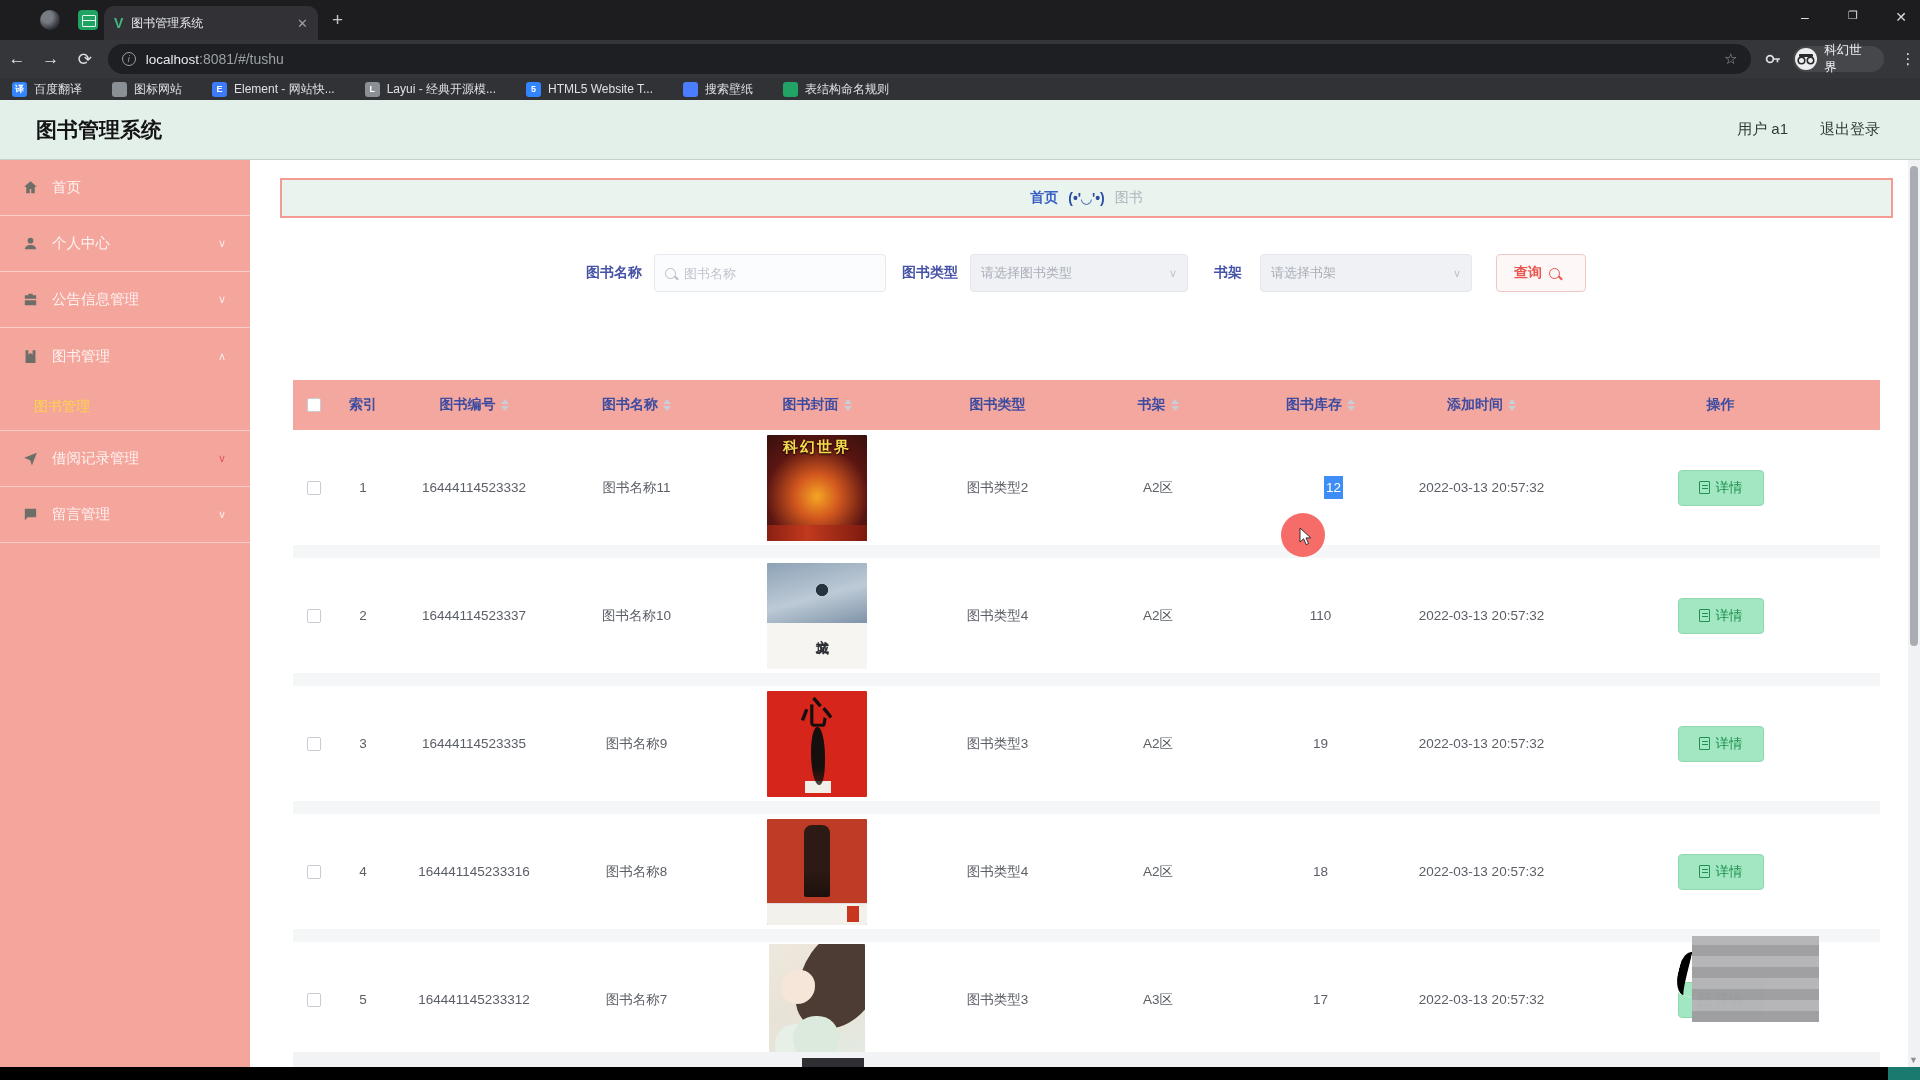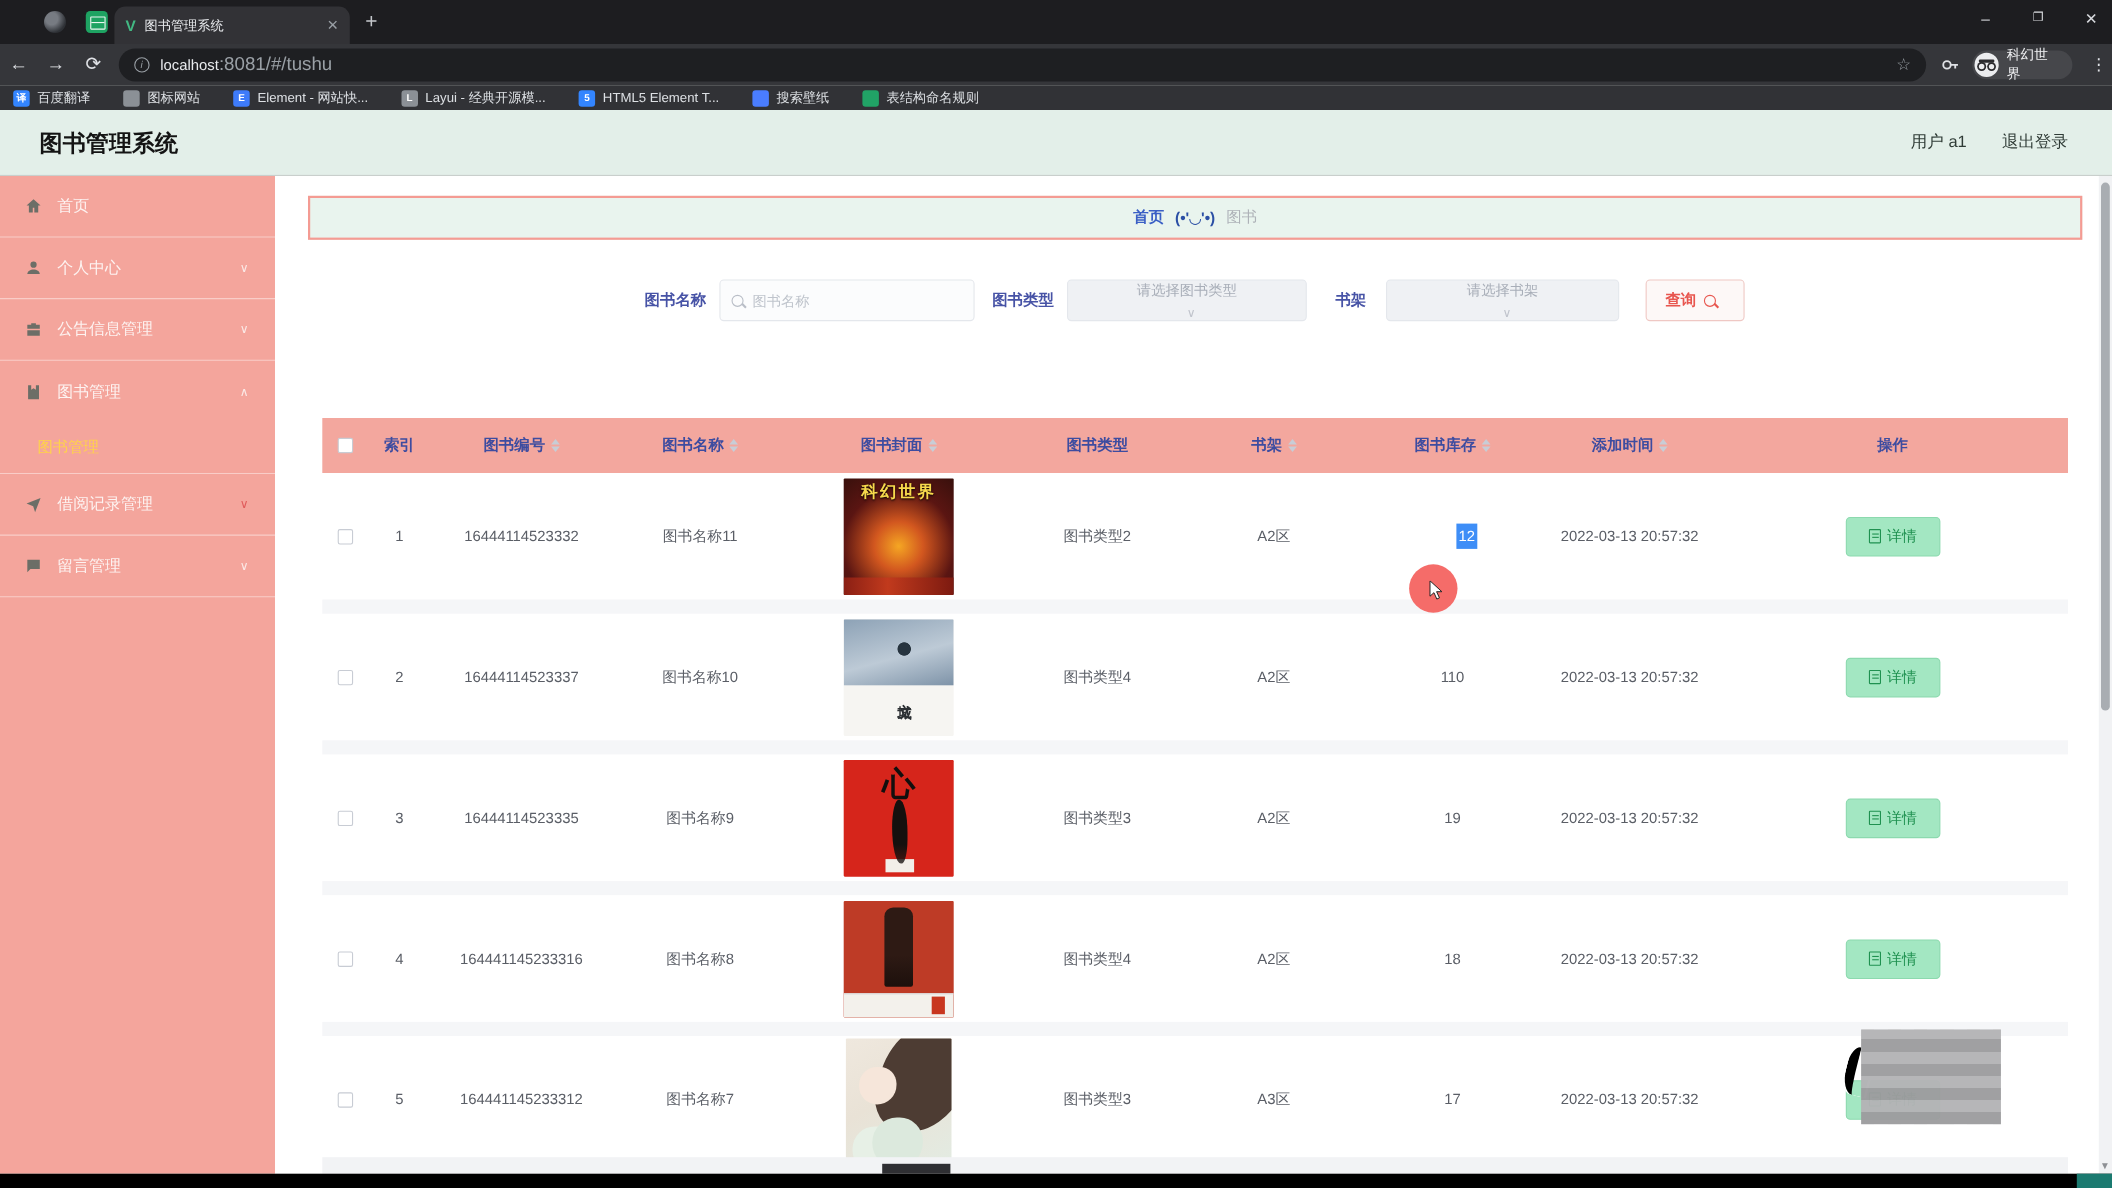--- a/index.html
+++ b/index.html
@@ -25,21 +25,21 @@
   #win-min { left:1790px; } #win-restore { left:1838px; font-size:11px; } #win-close { left:1886px; }
 
   #toolbar { position:absolute; top:40px; left:0; width:1920px; height:38px; background:#35363A;
      display:flex; align-items:center; }
   .navic { color:#DFE1E5; font-size:17px; width:34px; text-align:center; }
   #addr { position:relative; margin-left:6px; width:1648px; height:30px; border-radius:15px;
      background:#1E1F22; display:flex; align-items:center; padding:0 14px; }
   .info-i { width:14px; height:14px; border:1.4px solid #9AA0A6; border-radius:50%; color:#9AA0A6;
      font-size:9px; line-height:12px; text-align:center; font-style:italic; margin-right:10px; flex:none;}
   .url-host { color:#E8EAED; font-size:13.5px; }
-  .url-rest { color:#9AA0A6; font-size:17px; }
+  .url-rest { color:#9AA0A6; font-size:14px; }
   .addr-star { margin-left:auto; color:#9AA0A6; font-size:15px; }
   .key-ic { margin-left:12px; }
   #incog-badge { display:flex; align-items:center; background:#46474B; border-radius:13px;
      height:26px; padding:0 10px 0 2px; margin-left:10px; }
   .incog-circle { width:22px; height:22px; border-radius:50%; background:#ECEDEF; position:relative; margin-right:7px;}
   .incog-circle::before { content:""; position:absolute; left:4px; top:6px; width:14px; height:3px; background:#2b2b2e; border-radius:1px;}
   .incog-circle::after { content:""; position:absolute; left:4px; top:10px; width:5px; height:5px; border-radius:50%;
      box-shadow:0 0 0 1.6px #2b2b2e, 9px 0 0 -0.1px #ecedef, 9px 0 0 1.5px #2b2b2e; background:#ecedef;}
   .incog-label { color:#F0F1F3; font-size:12.5px; }
   .dots { color:#DFE1E5; font-size:15px; margin-left:12px; letter-spacing:0; width:24px; text-align:center;}
@@ -84,21 +84,21 @@
   .f-input { width:232px; height:38px; background:#FBFCFD; border:1px solid #E4E7EC; border-radius:4px;
      display:flex; align-items:center; padding:0 10px; margin-right:16px; }
   .f-input input { border:none; outline:none; background:transparent; font-size:13px; color:#606266; width:100%;
      font-family:inherit; }
   .f-input input::placeholder { color:#BFC4CC; }
   .mag { width:11px; height:11px; border:1.6px solid #B9BEC7; border-radius:50%; position:relative; margin-right:8px; flex:none;}
   .mag::after { content:""; position:absolute; width:5px; height:1.6px; background:#B9BEC7;
      transform:rotate(45deg); right:-4px; bottom:-1px; }
   .mag.red { border-color:#E8564F; } .mag.red::after { background:#E8564F; }
   .f-select { height:38px; background:#EFF1F4; border:1px solid #E4E7EC; border-radius:4px;
-     display:flex; align-items:center; padding:0 10px; margin-right:16px; color:#A8AEB8; font-size:13px;flex-direction:column; }
+     display:flex; align-items:center; padding:12px 10px; margin-right:16px; color:#A8AEB8; font-size:13px; }
   .f-select .ph { flex:1; }
   .f-select .car { color:#C0C4CC; font-size:11px; margin-left:8px; }
   .sel-type { width:218px; } .sel-shelf { width:212px; margin-left:6px;}
   .shelf-label { margin-left:10px; }
   #search-btn { width:90px; height:38px; margin-left:8px; background:#FDF8F7; border:1px solid #EFC8C4;
      border-radius:4px; display:flex; align-items:center; justify-content:center; gap:7px;
      color:#E8564F; font-size:14px; font-weight:bold; }
 
   
   #book-table { position:absolute; left:43px; top:220px; width:1587px; }
@@ -231,21 +231,21 @@
     <div class="bk">
       <span class="ic ic-circle">E</span>
       <span class="lbl">Element - 网站快...</span>
       </div>
     <div class="bk">
       <span class="ic ic-dark">L</span>
       <span class="lbl">Layui - 经典开源模...</span>
       </div>
     <div class="bk">
       <span class="ic ic-blue">5</span>
-      <span class="lbl">HTML5 Element T...</span>
+      <span class="lbl">HTML5 Website T...</span>
       </div>
     <div class="bk">
       <span class="ic ic-bars"></span>
       <span class="lbl">搜索壁纸</span>
       </div>
     <div class="bk">
       <span class="ic ic-green"></span>
       <span class="lbl">表结构命名规则</span>
       </div>
   </div>

